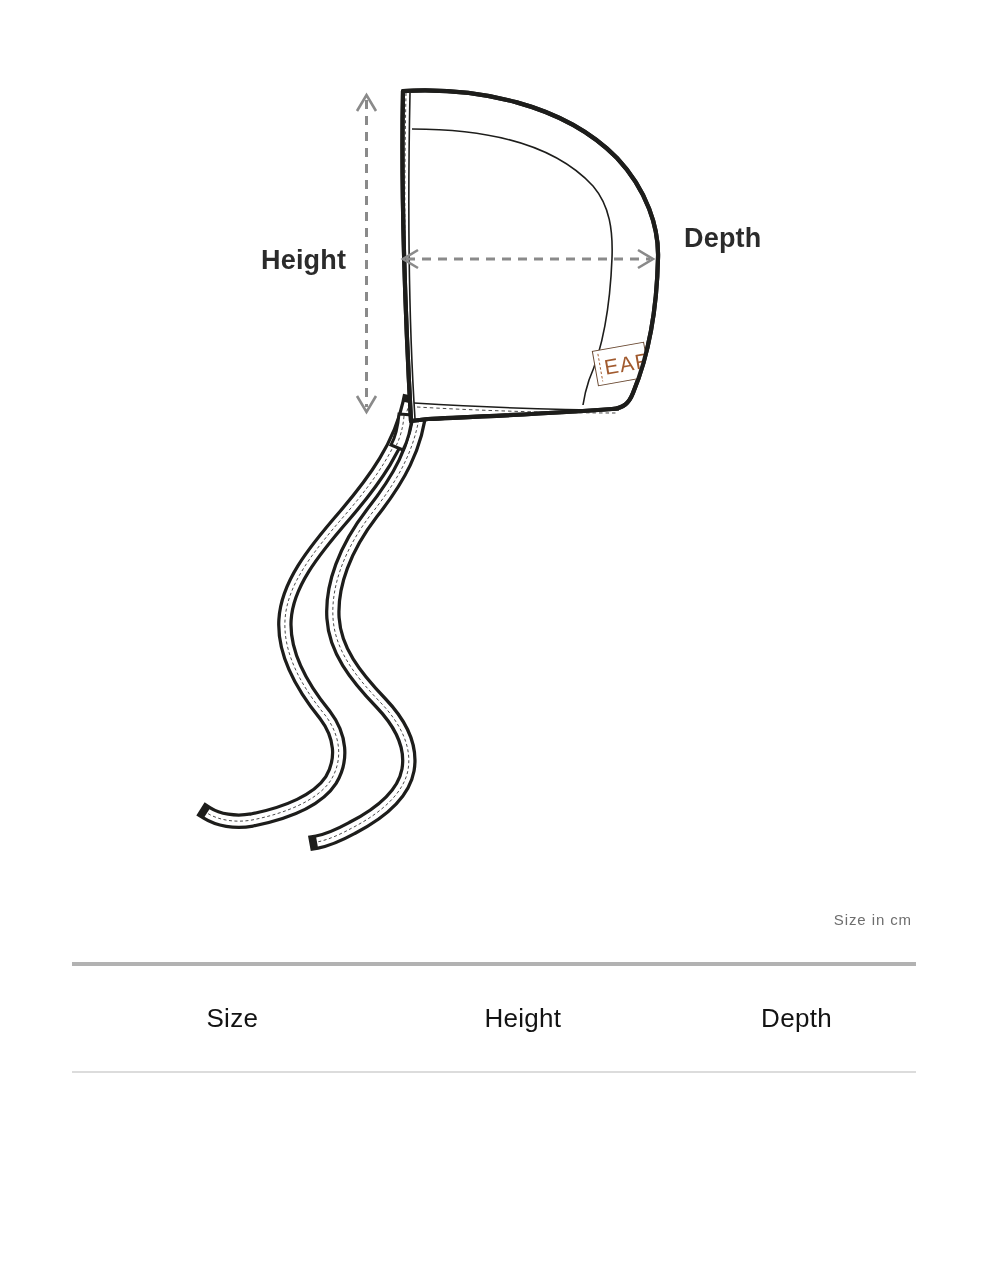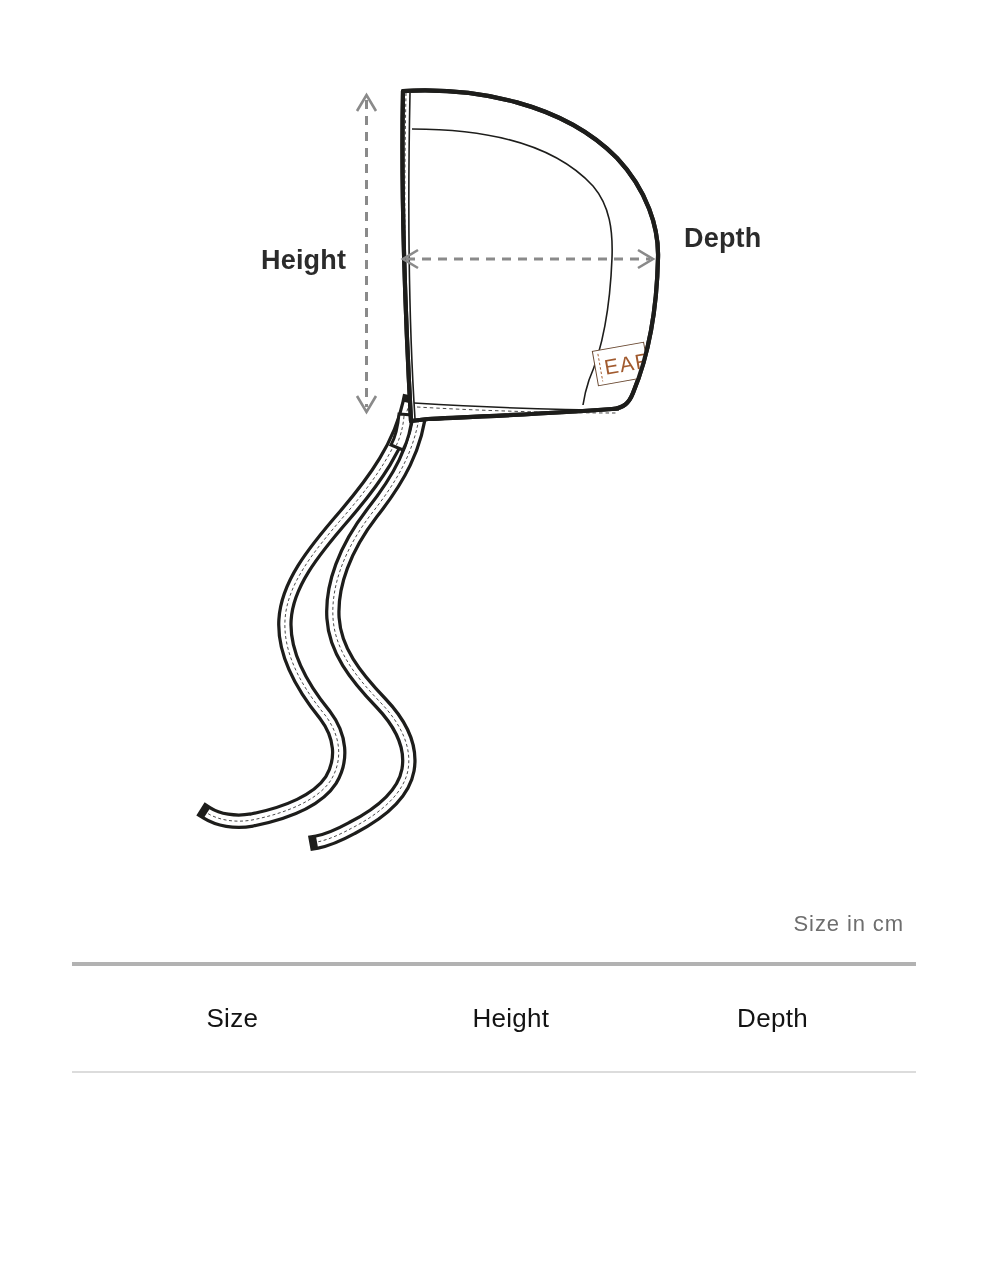--- a/index.html
+++ b/index.html
@@ -8,28 +8,28 @@
     font-family:"Liberation Sans", sans-serif;
   }
   .drawing{position:absolute;left:0;top:0;width:992px;height:900px;}
   .drawing svg{position:absolute;left:0;top:0;}
   .dim-label{
     position:absolute;font-size:27px;font-weight:600;color:#2b2b2b;letter-spacing:0.2px;
   }
   .dim-label.height{left:261px;top:245px;}
   .dim-label.depth{left:684px;top:223px;}
   .unit-note{
-    position:absolute;top:911px;right:88px;font-size:22px;color:#6e6e6e;letter-spacing:0.9px;
+    position:absolute;top:911px;right:80px;font-size:15px;color:#6e6e6e;letter-spacing:0.9px;
   }
   .size-table{
     position:absolute;left:72px;top:962px;width:844px;
     border-top:4px solid #b2b2b2;
   }
   .size-table .row{
-    display:grid;grid-template-columns:38% 28% 34%;align-items:center;
+    display:grid;grid-template-columns:38% 28% 34%;align-items:center;gap:12px;
   }
   .size-table .row.header{height:105px;border-bottom:2px solid #dcdcdc;}
   .size-table .row.data{height:107px;border-bottom:2px solid #dcdcdc;}
   .size-table .cell{
     text-align:center;font-size:26px;color:#131313;font-weight:500;letter-spacing:0.3px;
   }
 </style>
 </head>
 <body>
 

